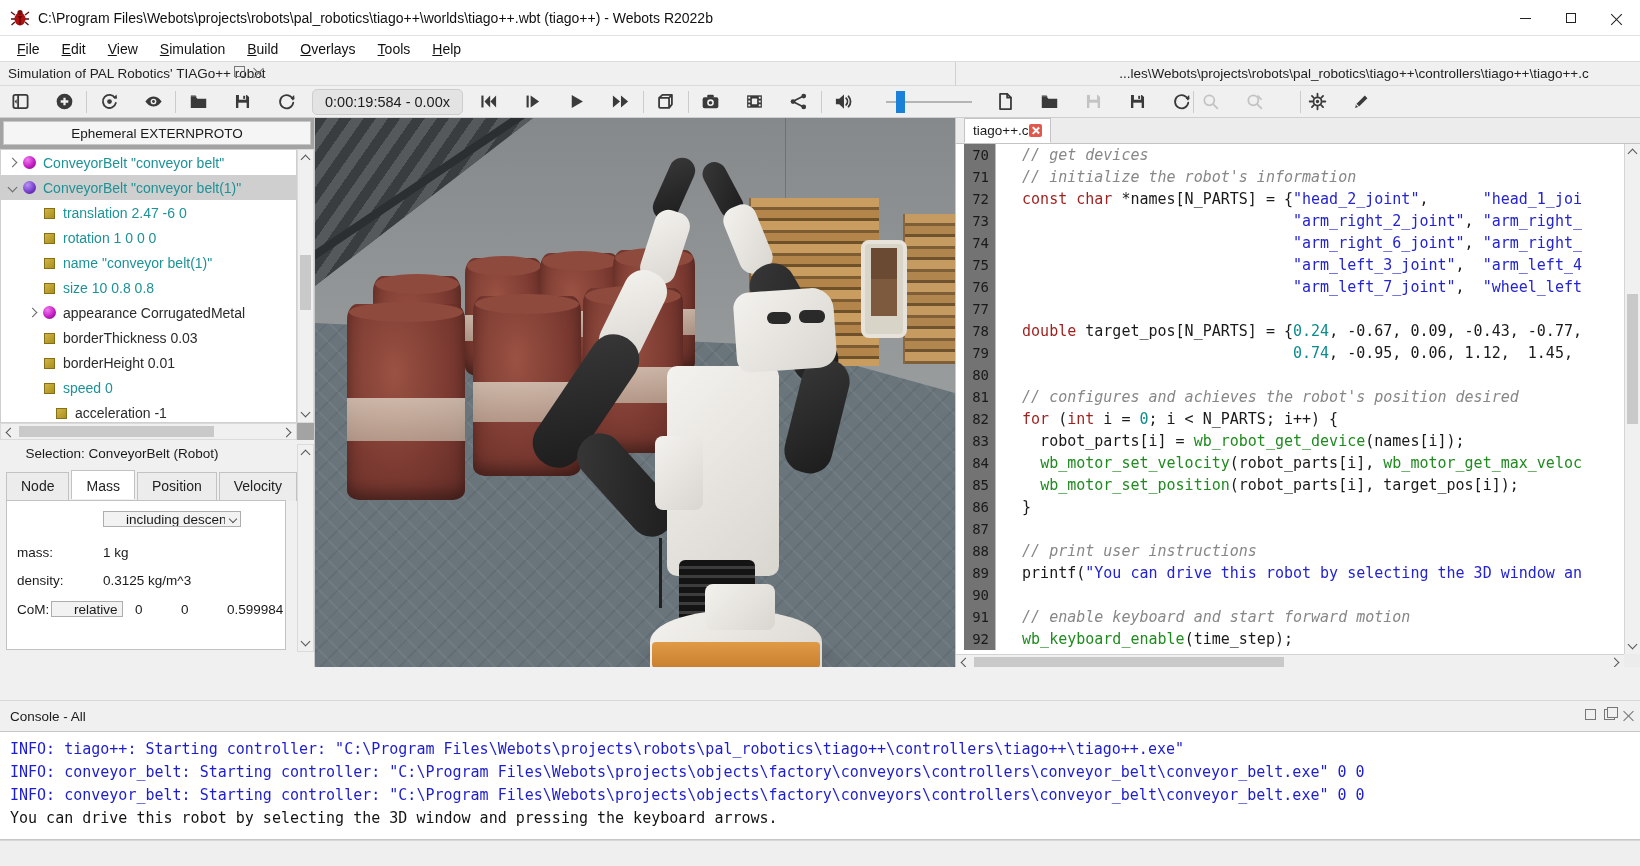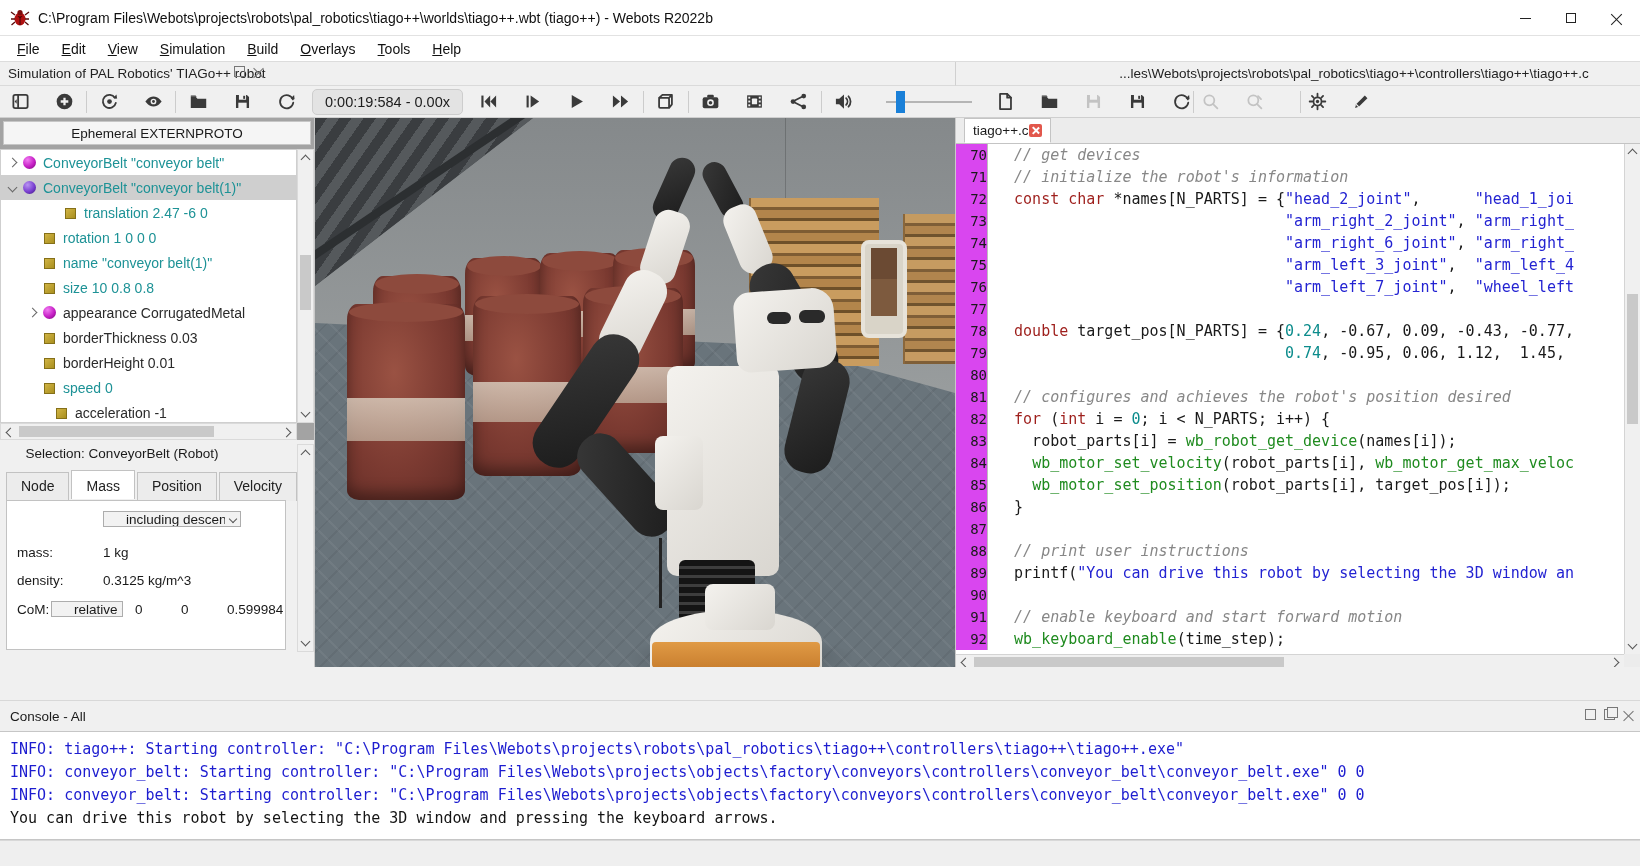--- a/index.html
+++ b/index.html
@@ -114,21 +114,21 @@
 
   
   .editor-panel { left:955px; top:118px; width:685px; height:552px; background:#ececec; border-left:1px solid #c9c9c9; }
   .tabbar { position:absolute; left:0; top:0; right:0; height:26px; border-bottom:1px solid #c4c4c4; display:flex; align-items:flex-end; padding-left:8px; }
   .etab { background:#ffffff; border:1px solid #c4c4c4; border-bottom:1px solid #ffffff; height:25px; display:flex; align-items:center; padding:0 8px; font-size:13.5px; }
   .tab-close { width:13px; height:13px; background:#e2574c; border-radius:2px; position:relative; }
   .tab-close::before,.tab-close::after { content:""; position:absolute; left:6px; top:2px; width:1.5px; height:9px; background:#fff; }
   .tab-close::before{transform:rotate(45deg);} .tab-close::after{transform:rotate(-45deg);}
   .code-area { position:absolute; left:0; top:26px; right:16px; bottom:16px; background:#ffffff; overflow:hidden; }
   .code-line { display:flex; height:22px; line-height:22px; font-family:"DejaVu Sans Mono", monospace; font-size:15px; white-space:pre; }
-  .gutter { width:32px; flex:none; background:#d946ef; border-right:1px solid #bdbdbd; color:#1a1a1a; text-align:right; font-size:14px; }
+  .gutter { width:32px; flex:none; background:#737373; border-right:1px solid #bdbdbd; color:#1a1a1a; text-align:right; padding-right:6px; font-size:14px;margin-left:8px; }
   .code-text { padding-left:8px; }
   .tok-pl { color:#1a1a1a; } .tok-cm { color:#878787; font-style:italic; }
   .tok-kw { color:#9e1f1c; } .tok-str { color:#2323d2; }
   .tok-num { color:#0c8c8c; } .tok-fn { color:#1f8b1f; }
 
   
   .console-gap { left:0; top:667px; width:1640px; height:33px; background:#f0f0f0; }
   .console-head { left:0; top:700px; width:1640px; height:31px; background:#f0f0f0; display:flex; align-items:center; padding-left:10px; font-size:13.5px; border-top:1px solid #d8d8d8; }
   .console-body { left:0; top:731px; width:1640px; height:109px; background:#ffffff; border-top:1px solid #c6c6c6; border-bottom:1px solid #c6c6c6; padding:6px 10px; }
   .console-line { height:23px; line-height:23px; font-family:"DejaVu Sans Mono", monospace; font-size:15px; white-space:pre; }
@@ -401,21 +401,21 @@
       <div class="tree-row" style="padding-left: 4px;">
         <span class="chev right"></span>
         <span class="node-sphere sphere-magenta"></span>
         <span class="tree-label teal">ConveyorBelt "conveyor belt"</span>
       </div>
       <div class="tree-row selected" style="padding-left: 4px;">
         <span class="chev down"></span>
         <span class="node-sphere sphere-purple"></span>
         <span class="tree-label teal">ConveyorBelt "conveyor belt(1)"</span>
       </div>
-      <div class="tree-row" style="padding-left: 24px; margin-left: 21px;">
+      <div class="tree-row" style="padding-left: 24px;">
         <span class="chev none"></span>
         <span class="field-sq"></span>
         <span class="tree-label teal">translation 2.47 -6 0</span>
       </div>
       <div class="tree-row" style="padding-left: 24px;">
         <span class="chev none"></span>
         <span class="field-sq"></span>
         <span class="tree-label teal">rotation 1 0 0 0</span>
       </div>
       <div class="tree-row" style="padding-left: 24px;">

